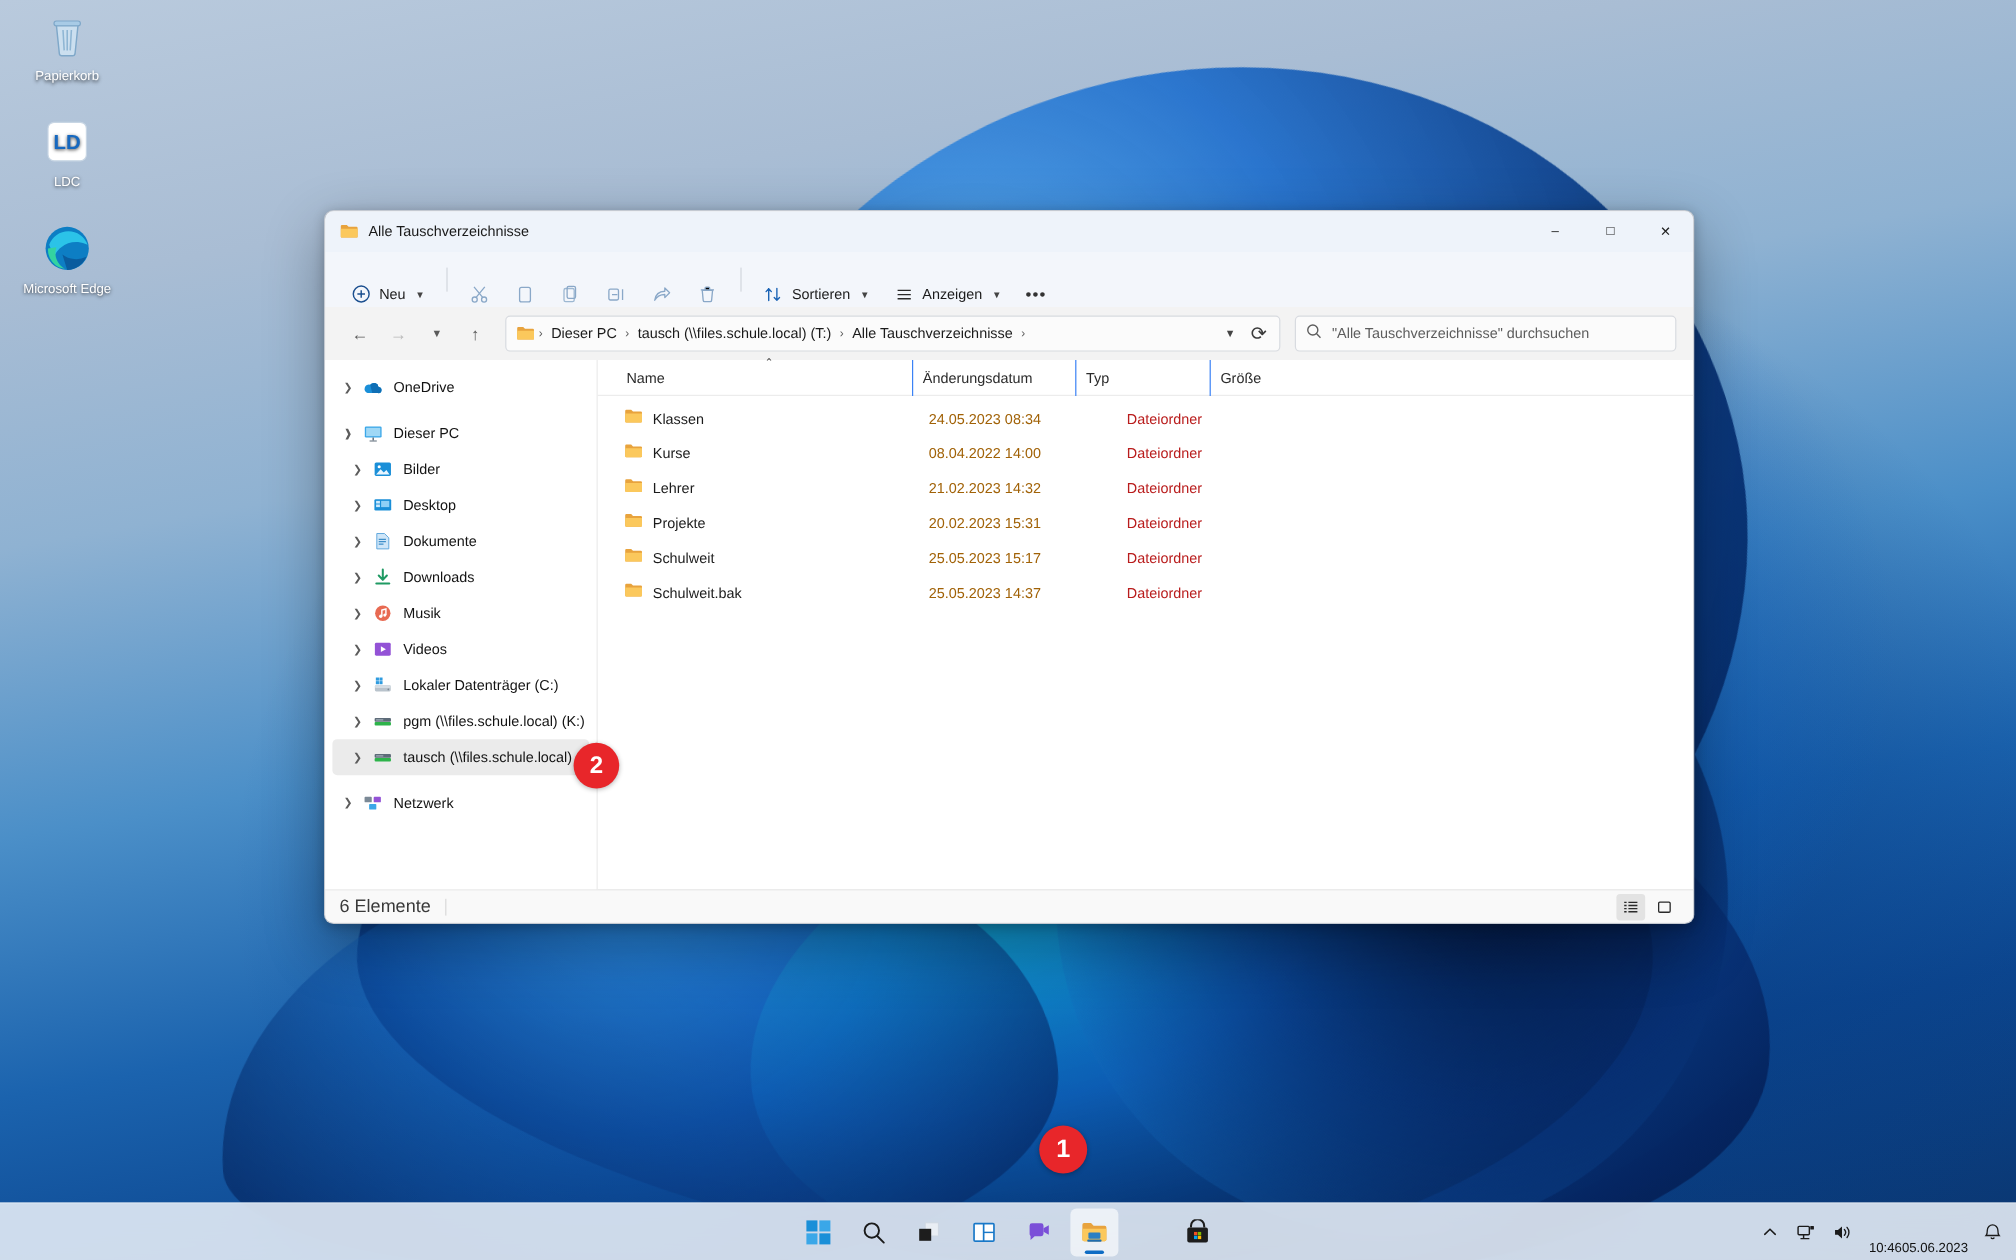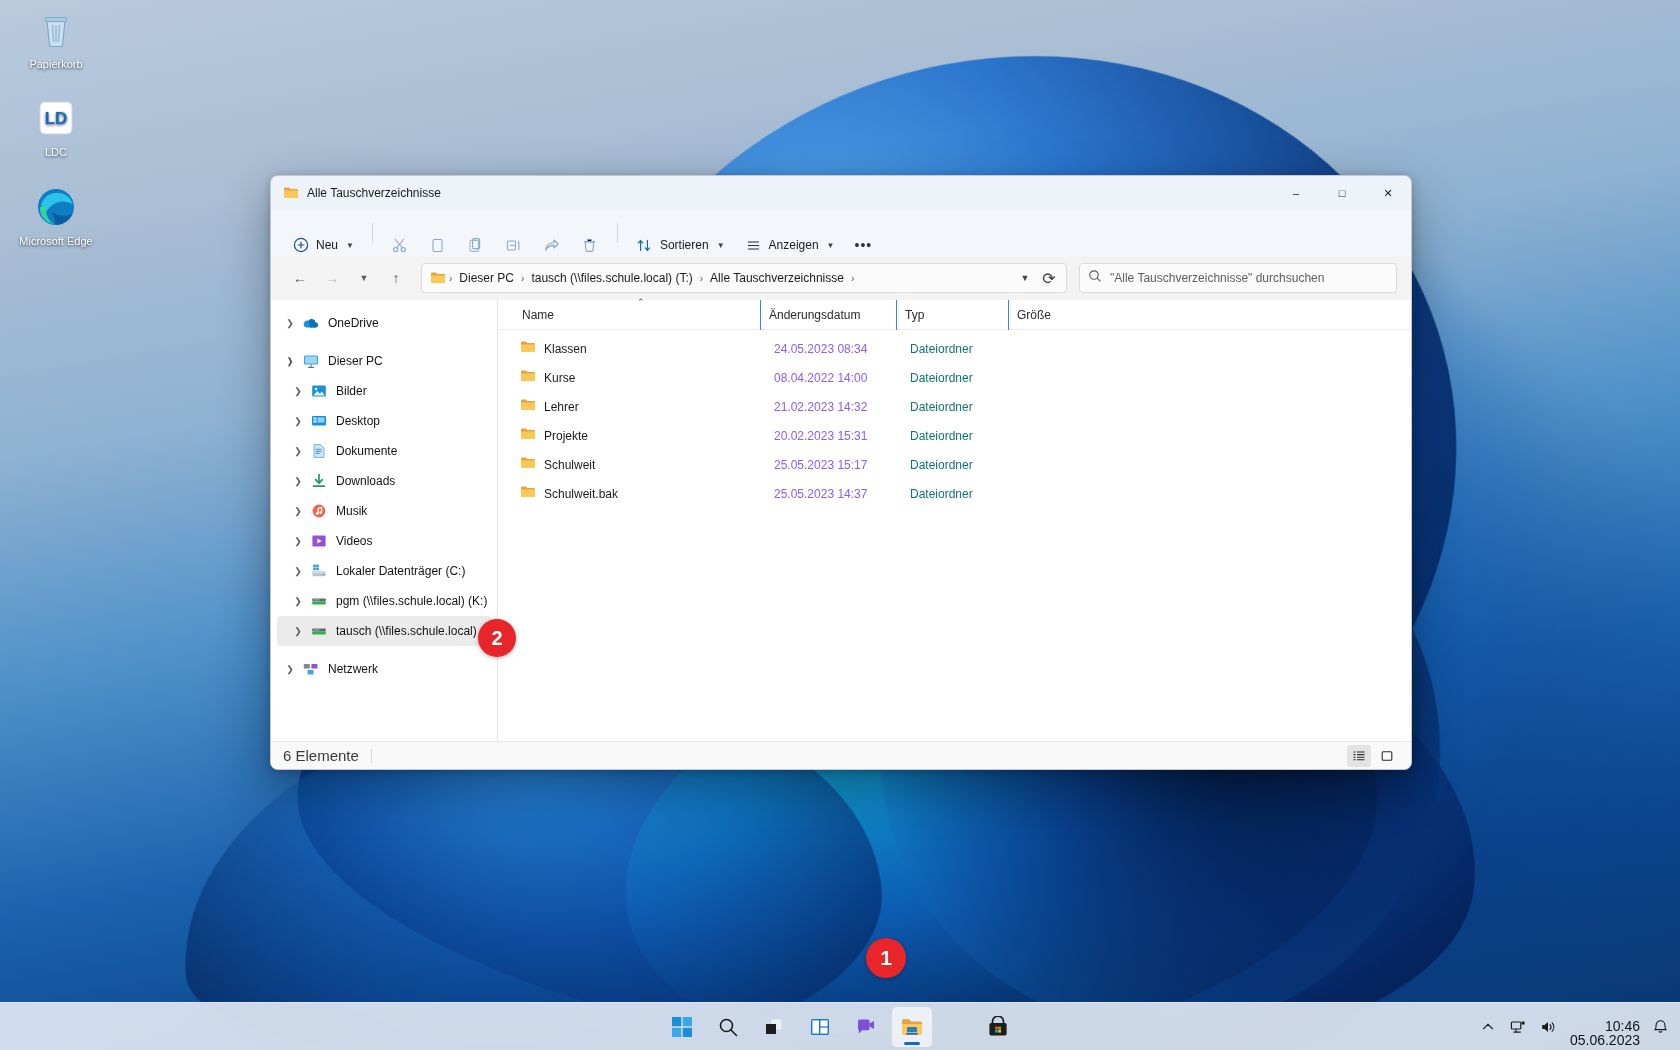--- a/index.html
+++ b/index.html
@@ -235,22 +235,22 @@
   .frow {
     height: 29px;
     display: flex; align-items: center;
     padding-left: 16px;
     cursor: default;
     border-radius: 3px;
     margin: 0 6px 0 6px;
   }
   .cell { font-size: 12px; color: #1b1b1b; display: flex; align-items: center; padding-left: 8px; }
   .cell.f-name { width: 246px; flex: 0 0 246px; padding-left: 0; gap: 8px; }
-  .cell.f-date { width: 136px; flex: 0 0 136px; color: #8b5cf6; }
-  .cell.f-type { width: 112px; flex: 0 0 112px; color: #0f766e; }
+  .cell.f-date { width: 136px; flex: 0 0 136px; color: #a16207; }
+  .cell.f-type { width: 112px; flex: 0 0 112px; color: #b91c1c; margin-left: 29px; }
   .cell.f-size { width: 100px; flex: 0 0 100px; color: #3c3c3c; }
 
   .statusbar {
     height: 28px; flex: 0 0 28px;
     background: #f9f9f9;
     border-top: 1px solid #e8e8e8;
     display: flex; align-items: center;
     padding: 0 12px;
     font-size: 15px; color: #3a3a3a;
   }
@@ -299,23 +299,23 @@
     transform: translateX(-50%);
     width: 16px; height: 3px; border-radius: 2px; background: #0e6cc4;
   }
   .tray {
     position: absolute; right: 10px;
     display: flex; align-items: center; gap: 2px;
     height: 48px;
   }
   .tray-ico { width: 28px; height: 30px; display: flex; align-items:center; justify-content: center; border-radius: 4px; cursor: default; color: #1b1b1b;}
   .clock {
-    display: flex; flex-direction: column; align-items: flex-end;
+    display: flex; align-items: flex-end;
     justify-content: flex-end;
-    font-size: 14px; color: #121212; line-height: 14px;
+    font-size: 11px; color: #121212; line-height: 14px;
     padding: 0 8px 0 6px; height: 40px; border-radius: 4px; cursor: default;
   }
   .notif { width: 20px; height: 30px; display:flex; align-items:center; justify-content:center; cursor:default;}
 </style>
 </head>
 <body>
 
 <div id="desktop">
   <div class="ribbon r1"></div>
   <div class="ribbon r2"></div>

